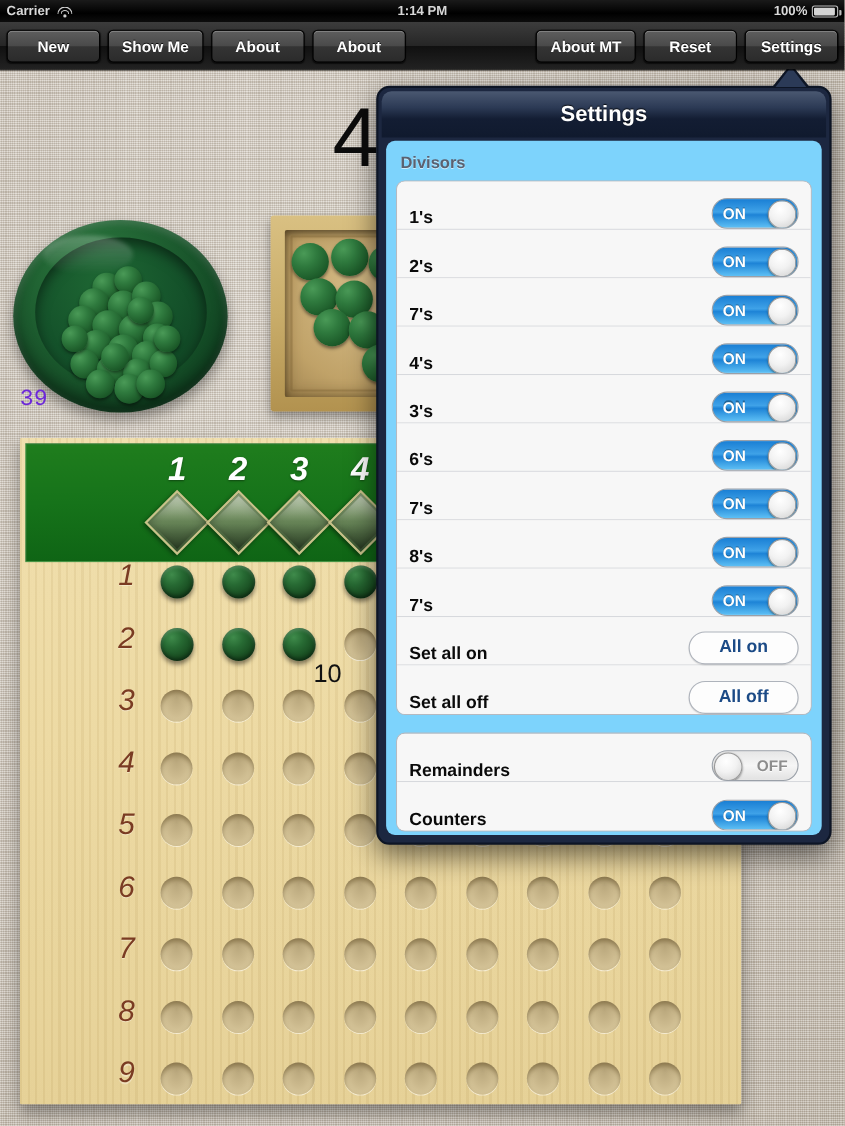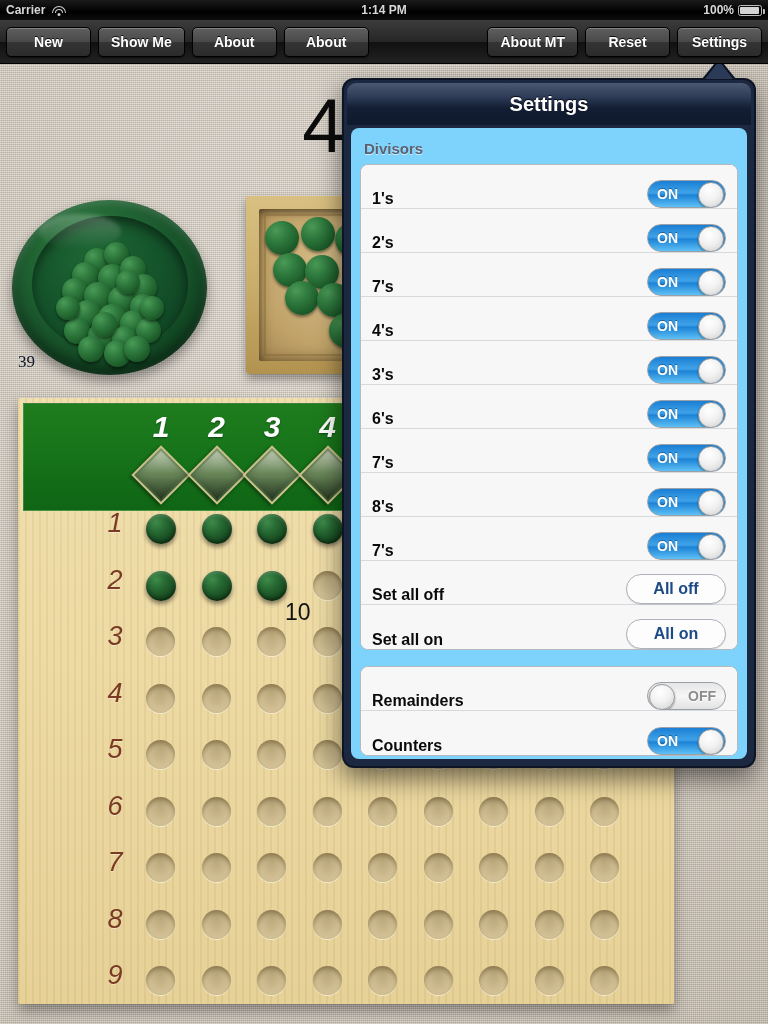--- a/index.html
+++ b/index.html
@@ -121,22 +121,22 @@
     background: linear-gradient(180deg, rgba(255,255,255,.26), rgba(255,255,255,0));
     filter: blur(2px);
   }
   .pea {
     position: absolute; border-radius: 50%;
     background: radial-gradient(circle at 33% 28%, #4a9a57 0%, #2f7a3e 35%, #1d5c2a 70%, #123f1c 100%);
     box-shadow: 0 2px 3px rgba(0,0,0,.45);
   }
   #bowlLabel {
     position: absolute; left: 18px; top: 352px;
-    font-size: 17px; color: #0f172a; z-index: 7;
-    font-family: Liberation Serif, serif;
+    font-size: 21px; color: #6d28d9; z-index: 7;
+    font-family: Liberation Mono, monospace;
   }
 
   
   #tray {
     position: absolute; left: 246px; top: 196px;
     width: 180px; height: 178px;
     border-radius: 3px;
     background: linear-gradient(180deg, #d9c082 0%, #c9ad6a 50%, #b2924f 100%);
     box-shadow: 0 5px 10px rgba(0,0,0,.35);
     padding: 13px;
@@ -551,26 +551,26 @@
             </div>
           </div>
           <div class="t-row">
             <span class="t-label">7's</span>
             <div class="toggle on">
               <span class="tx">ON</span>
               <span class="knob"></span>
             </div>
           </div>
           <div class="t-row">
+            <span class="t-label">Set all on</span>
+            <div class="pill-btn">All on</div>
+          </div>
+          <div class="t-row">
             <span class="t-label">Set all off</span>
             <div class="pill-btn">All off</div>
-          </div>
-          <div class="t-row">
-            <span class="t-label">Set all on</span>
-            <div class="pill-btn">All on</div>
           </div>
         </div>
       <div class="group-gap"></div>
       <div class="table-group" id="optionsGroup">
           <div class="t-row">
             <span class="t-label">Remainders</span>
             <div class="toggle off">
               <span class="tx">OFF</span>
               <span class="knob"></span>
             </div>

